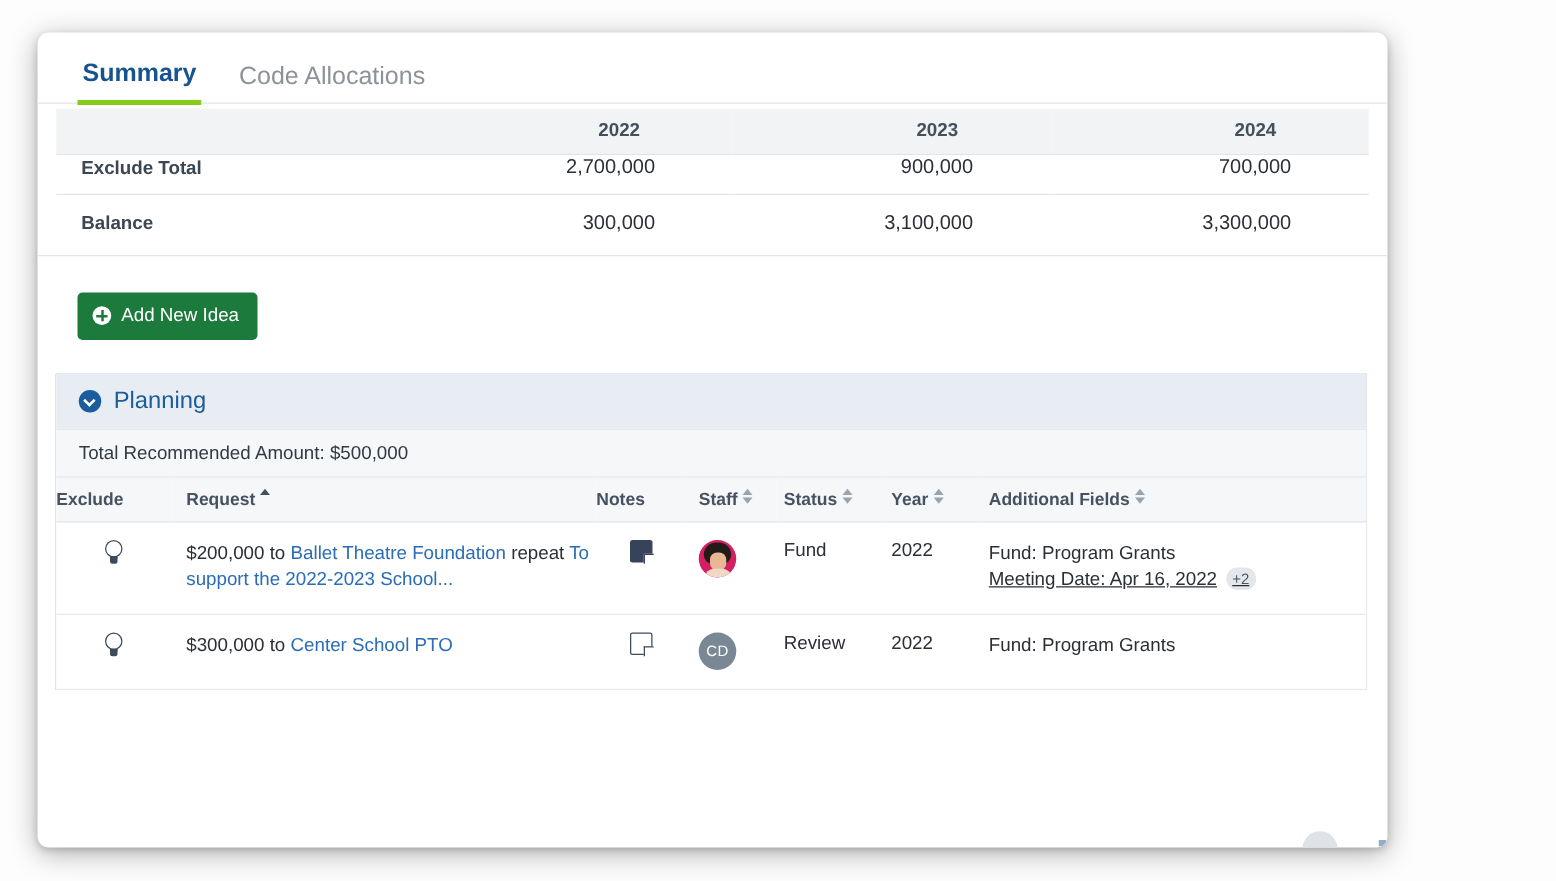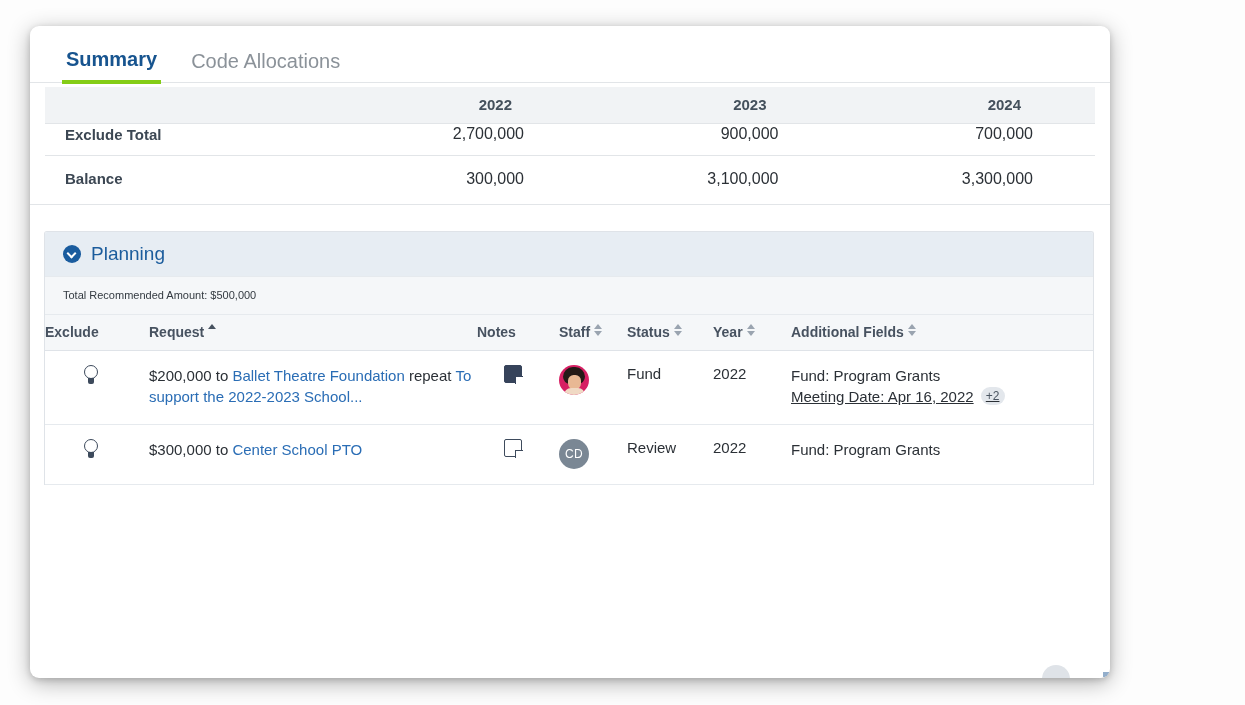--- a/index.html
+++ b/index.html
@@ -173,21 +173,21 @@
     width: 5px; height: 5px;
     border-right: 2px solid #fff; border-bottom: 2px solid #fff;
     transform: rotate(45deg);
   }
   .panel-title { font-size: 19px; color: #1b5c9c; }
   .panel-sub {
     background: #f5f7f9;
     height: 38px;
     display: flex; align-items: center;
     padding-left: 18px;
-    font-size: 11px; color: #333a41;
+    font-size: 15px; color: #333a41;
     border-top: 1px solid #e6eaee;
   }
 
   
   table.reqs {
     width: 100%;
     border-collapse: collapse;
     table-layout: fixed;
     background: #fff;
   }
@@ -357,20 +357,26 @@
             <tr class="sep">
               <td class="lbl">Balance</td>
               <td>300,000</td>
               <td>3,100,000</td>
               <td>3,300,000</td>
             </tr>
           </tbody>
         </table>
       </div>
 
+      <div class="addwrap">
+        <button class="btn-add">
+          <span class="plus-circle"></span>
+          <span>Add New Idea</span>
+        </button>
+      </div>
 
       <div class="panel">
         <div class="panel-head">
           <span class="chev-circle"></span>
           <span class="panel-title">Planning</span>
         </div>
         <div class="panel-sub">Total Recommended Amount: $500,000</div>
 
         <table class="reqs">
           <thead>

